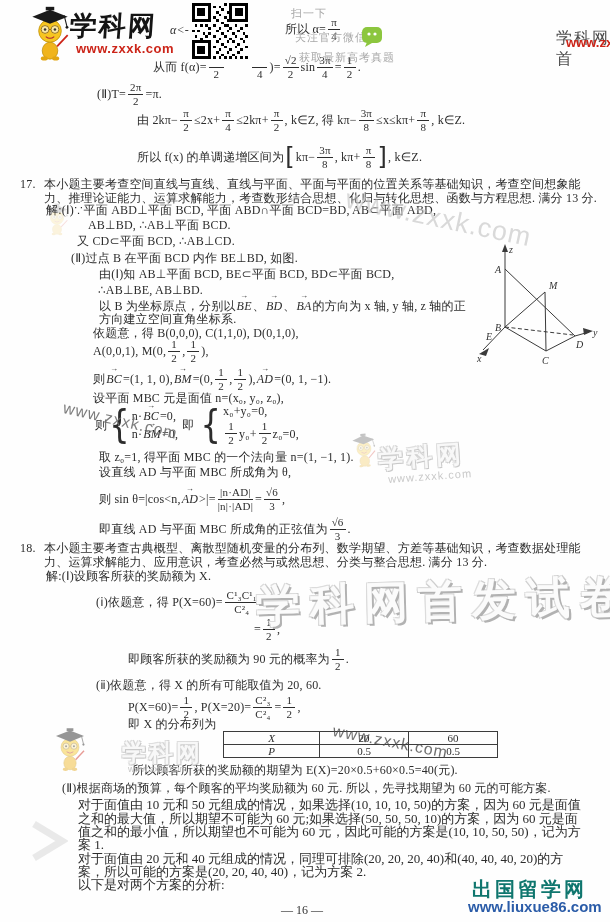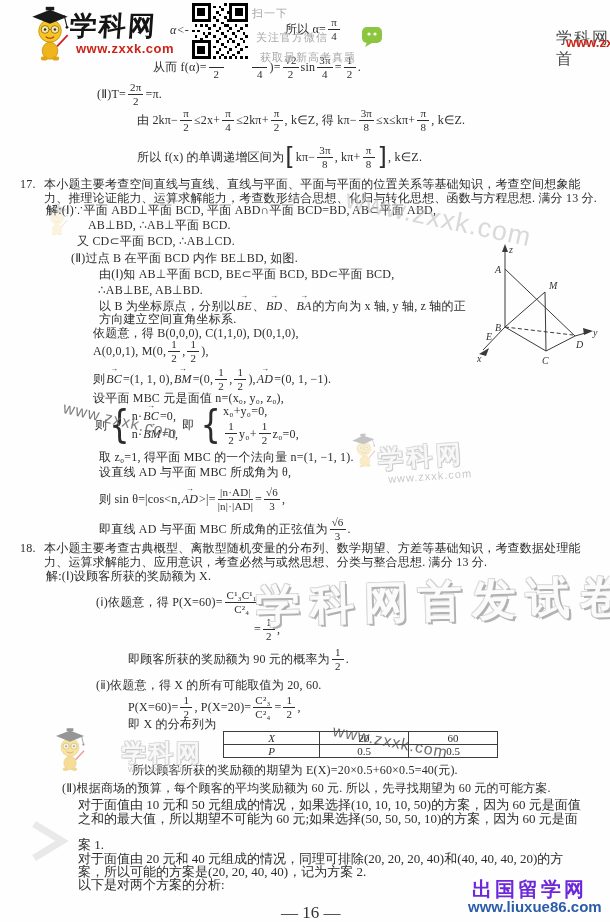--- a/index.html
+++ b/index.html
@@ -15,21 +15,21 @@
   .vec{position:relative;display:inline-block;padding:0 1px;font-style:italic;}
   .va{position:absolute;top:-7px;left:0;width:100%;text-align:center;font-size:8px;font-style:normal;line-height:1;}
   .col{display:inline-flex;flex-direction:column;gap:3px;align-items:flex-start;}
   .brace{font-size:32px;font-weight:400;transform:scaleY(1.2);margin:0 2px;
          font-family:"DejaVu Sans",sans-serif;}
   .bigbr{font-size:24px;font-family:"DejaVu Sans",sans-serif;margin:0 1px;}
   .logo-title{position:absolute;left:70px;top:8px;font:bold 27px "Liberation Sans",sans-serif;
               color:#141414;letter-spacing:2px;transform:skewX(-4deg);}
   .logo-url{position:absolute;left:76px;top:41px;font:bold 13px "Liberation Sans",sans-serif;
             color:#cc2418;letter-spacing:.5px;}
-  .promo{position:absolute;color:#a8a8a8;font:11px "Liberation Sans",sans-serif;letter-spacing:1px;}
+  .promo{position:absolute;color:#a8a8a8;font:11px "Liberation Sans",sans-serif;letter-spacing:1px;margin-left:39px;}
   .tr-title{position:absolute;left:556px;top:12px;font:16px "Liberation Sans",sans-serif;
             color:#4b4b4b;letter-spacing:2px;margin-top:16px;}
   .tr-url{position:absolute;left:566px;top:35px;font:bold 13px "Liberation Sans",sans-serif;color:#cc2418;}
   .wm{position:absolute;font-family:"Liberation Sans",sans-serif;}
   .wm1{left:344px;top:203px;font-size:27px;color:#c6c6c6;opacity:.65;transform:rotate(12deg);letter-spacing:1px;}
   .wm2{left:62px;top:412px;font-size:16px;color:#6f6f6f;opacity:.9;transform:rotate(13deg);letter-spacing:1px;}
   .wm7{left:332px;top:733px;font-size:16px;color:#4a4a4a;opacity:.8;transform:rotate(11deg);letter-spacing:1px;}
   .wmout{color:#f8f8f8;font-family:"Liberation Sans",sans-serif;font-weight:bold;
          text-shadow:1px 1px 0 #c9c9c9,-1px -1px 0 #dedede,1px -1px 0 #d5d5d5,-1px 1px 0 #d5d5d5;}
   .wm4{left:256px;top:572px;font-size:44px;letter-spacing:10px;transform:rotate(-1.5deg);
@@ -37,23 +37,23 @@
        text-shadow:2px 2px 0 #b2b2b2,-1px -1px 0 #dcdcdc,1px -1px 0 #cfcfcf,-1px 1px 0 #cfcfcf;}
   .wm3-title{left:378px;top:440px;font-size:25px;letter-spacing:4px;transform:rotate(-4deg);}
   .wm3-url{position:absolute;left:388px;top:470px;font:11px "Liberation Sans",sans-serif;
            color:#c9c9c9;letter-spacing:1px;transform:rotate(-4deg);}
   .wm5-title{left:122px;top:737px;font-size:24px;letter-spacing:3px;}
   .wm5-url{position:absolute;left:128px;top:764px;font:9px "Liberation Sans",sans-serif;color:#c4c4c4;}
   .dist{position:absolute;left:223px;top:731px;border-collapse:collapse;table-layout:fixed;
         width:274px;font-size:11px;}
   .dist td{border:1px solid #3c3c3c;text-align:center;padding:0;height:12px;line-height:12px;}
   .dist td.head{font-style:italic;}
-  .footer-page{position:absolute;left:281px;top:903px;font-size:17px;color:#333;}
+  .footer-page{position:absolute;left:281px;top:903px;font-size:12px;color:#333;}
   .brand{position:absolute;left:472px;top:876px;font:bold 20px "Liberation Sans",sans-serif;
-         color:#6d28d9;letter-spacing:3px;}
+         color:#0f766e;letter-spacing:3px;}
   .brand-url{position:absolute;left:468px;top:898px;font:bold 15px "Liberation Sans",sans-serif;color:#2b5ca8;}
   svg text{font-family:"Liberation Serif",serif;}
 </style>
 </head>
 <body>
 
 <div class="page">
 
   <svg width="0" height="0" style="position:absolute">
     <defs>
@@ -417,20 +417,21 @@
       <td>0.5</td>
       <td>0.5</td>
     </tr>
   </tbody>
     </table>
 
   <div class="ln" style="left:132px;top:763px">所以顾客所获的奖励额的期望为 E(X)=20×0.5+60×0.5=40(元).</div>
   <div class="ln" style="left:62px;top:781px">(Ⅱ)根据商场的预算，每个顾客的平均奖励额为 60 元. 所以，先寻找期望为 60 元的可能方案.</div>
   <div class="ln small" style="left:78px;top:797px">对于面值由 10 元和 50 元组成的情况，如果选择(10, 10, 10, 50)的方案，因为 60 元是面值</div>
   <div class="ln small" style="left:78px;top:811px">之和的最大值，所以期望不可能为 60 元;如果选择(50, 50, 50, 10)的方案，因为 60 元是面</div>
+  <div class="ln small" style="left:78px;top:824px">值之和的最小值，所以期望也不可能为 60 元，因此可能的方案是(10, 10, 50, 50)，记为方</div>
   <div class="ln small" style="left:78px;top:837px">案 1.</div>
   <div class="ln small" style="left:78px;top:851px">对于面值由 20 元和 40 元组成的情况，同理可排除(20, 20, 20, 40)和(40, 40, 40, 20)的方</div>
   <div class="ln small" style="left:78px;top:864px">案，所以可能的方案是(20, 20, 40, 40)，记为方案 2.</div>
   <div class="ln small" style="left:78px;top:877px">以下是对两个方案的分析:</div>
 
   <div class="wm wm1">www.zxxk.com</div>
   <div class="wm wm2">www.zxxk.com</div>
   <div class="wm wm7" style="z-index:5">www.zxxk.com</div>
   <div class="wm wm4 wmout">学科网首发试卷</div>
 

